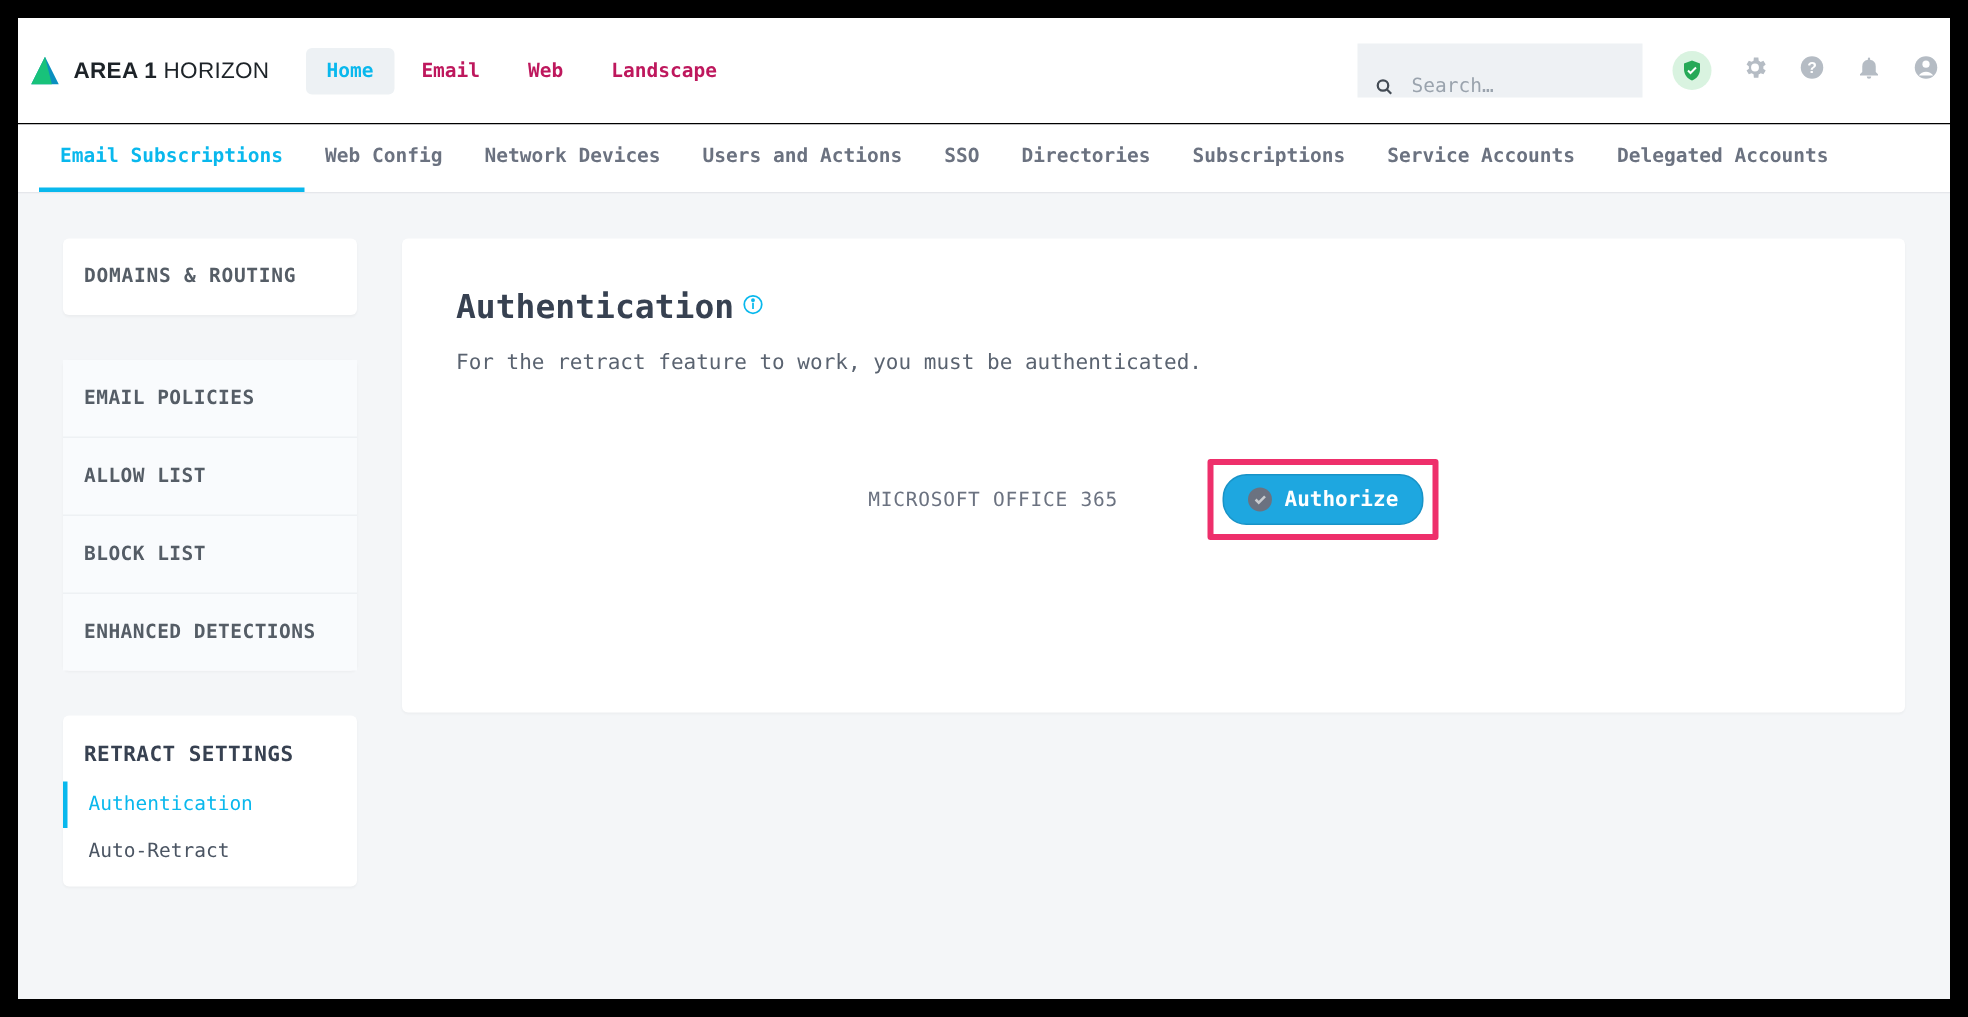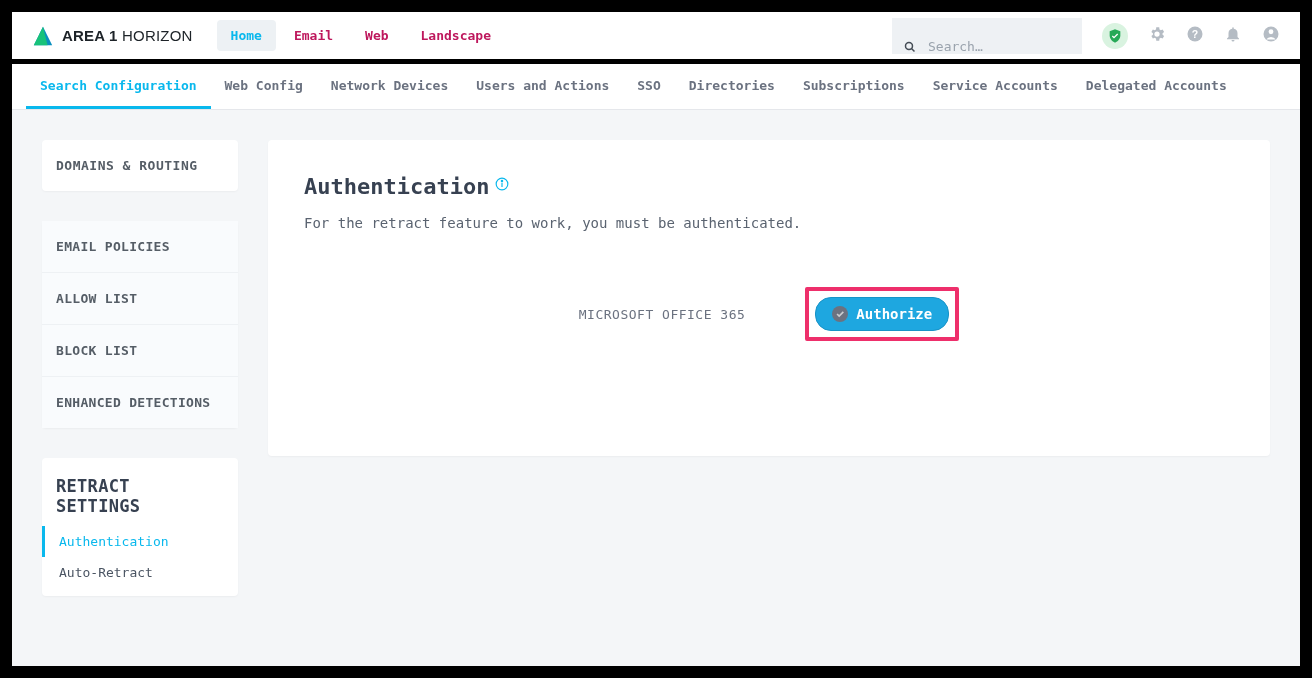--- a/index.html
+++ b/index.html
@@ -18,25 +18,25 @@
 }
 .app {
   background: #f4f6f8;
   width: 100%;
   height: 100%;
   display: flex;
   flex-direction: column;
 }
 .topbar {
   background: #fff;
-  height: 52px;
-  display: flex;
-  align-items: center;
-  padding: 0 20px;
-  border-bottom: 5px solid #000000;
+  height: 71px;
+  display: flex;
+  align-items: center;
+  padding: 0 7px;
+  border-bottom: 1px solid #000000;
 }
 .brand {
   display: flex;
   align-items: center;
   gap: 8px;
   margin-right: 24px;
 }
 .brand-logo { width: 22px; height: 22px; }
 .brand-text {
   font-family: -apple-system, BlinkMacSystemFont, "Segoe UI", Arial, sans-serif;
@@ -120,21 +120,21 @@
   font-weight: 600;
   color: #555d66;
   border-bottom: 1px solid #eef1f4;
   cursor: pointer;
   background:#f9fbfd;
   letter-spacing: 0.3px;
 }
 .side-list .side-row:last-child { border-bottom: none; }
 .side-section-title {
   padding: 18px 14px 10px;
-  font-size: 17px;
+  font-size: 14px;
   font-weight: 600;
   color: #374151;
   letter-spacing: 0.3px;
 }
 .side-sub {
   padding: 8px 14px;
   font-size: 13px;
   color: #4b5563;
   cursor: pointer;
   border-left: 3px solid transparent;
@@ -265,21 +265,21 @@
         <svg width="18" height="18" viewBox="0 0 24 24" fill="currentColor">
               <circle cx="12" cy="12" r="10"></circle>
               <circle cx="12" cy="9" r="3.2" fill="#fff"></circle>
               <path d="M5.5 19.2a8 8 0 0113 0" fill="#fff"></path>
             </svg>
       </span>
     </div>
   </div>
 
   <div class="tabbar">
-    <div class="tabbar-item active">Search Configuration</div>
+    <div class="tabbar-item active">Email Subscriptions</div>
     <div class="tabbar-item">Web Config</div>
     <div class="tabbar-item">Network Devices</div>
     <div class="tabbar-item">Users and Actions</div>
     <div class="tabbar-item">SSO</div>
     <div class="tabbar-item">Directories</div>
     <div class="tabbar-item">Subscriptions</div>
     <div class="tabbar-item">Service Accounts</div>
     <div class="tabbar-item">Delegated Accounts</div>
   </div>
 

